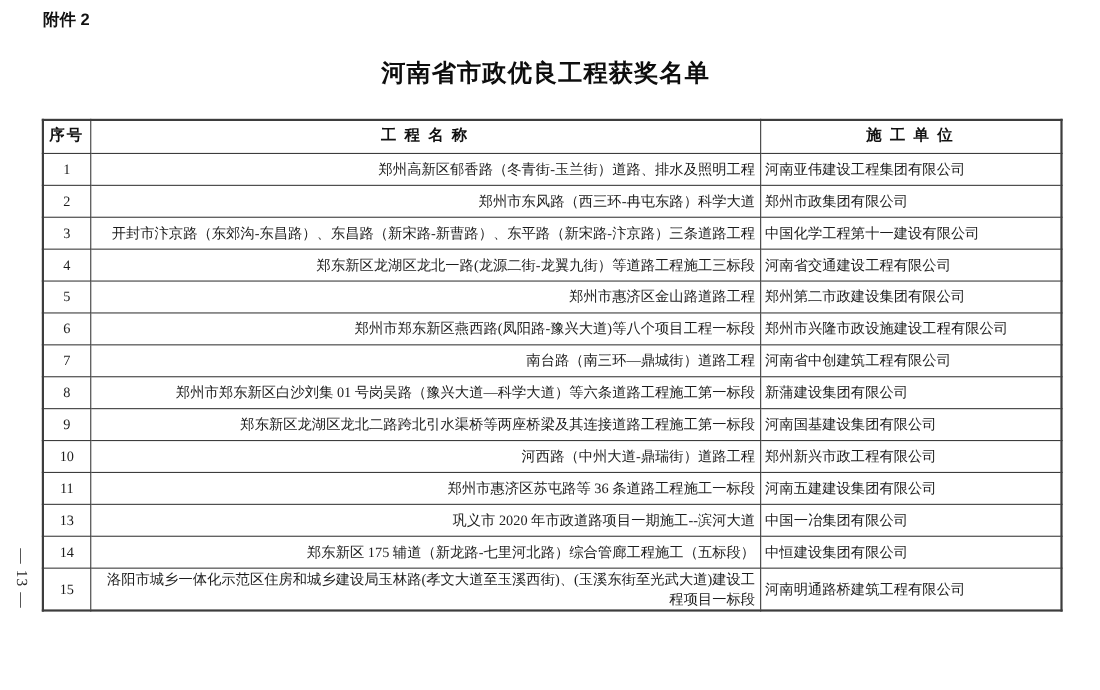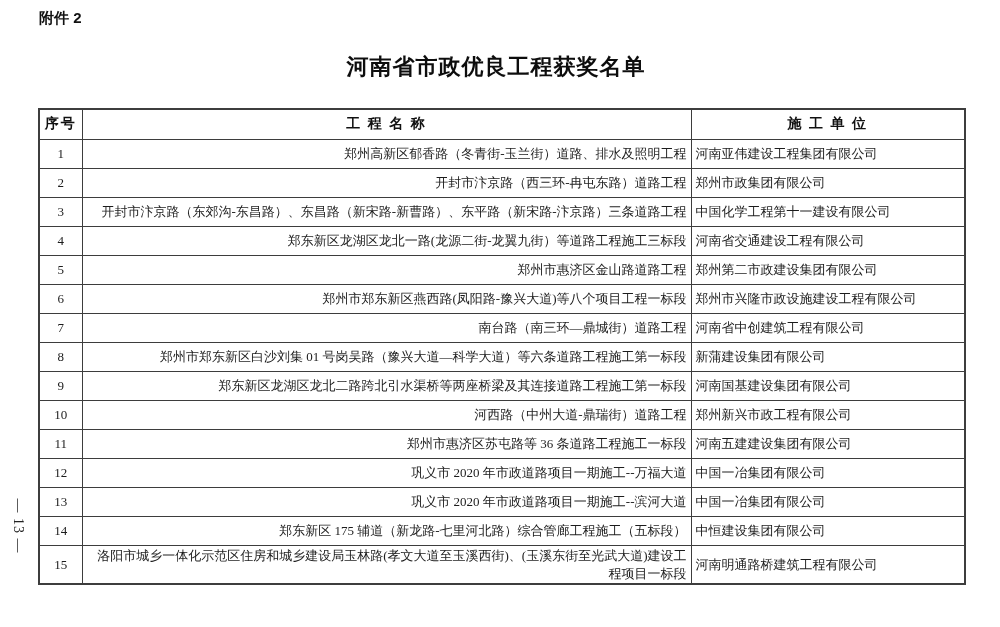--- a/index.html
+++ b/index.html
@@ -84,21 +84,21 @@
   </thead>
   <tbody>
 
   <tr>
       <td class="cell-no">1</td>
       <td class="cell-project">郑州高新区郁香路（冬青街-玉兰街）道路、排水及照明工程</td>
       <td class="cell-company">河南亚伟建设工程集团有限公司</td>
     </tr>
       <tr>
       <td class="cell-no">2</td>
-      <td class="cell-project">开封市汴京路（西三环-冉屯东路）道路工程</td>
+      <td class="cell-project">郑州市东风路（西三环-冉屯东路）科学大道</td>
       <td class="cell-company">郑州市政集团有限公司</td>
     </tr>
       <tr>
       <td class="cell-no">3</td>
       <td class="cell-project">开封市汴京路（东郊沟-东昌路）、东昌路（新宋路-新曹路）、东平路（新宋路-汴京路）三条道路工程</td>
       <td class="cell-company">中国化学工程第十一建设有限公司</td>
     </tr>
       <tr>
       <td class="cell-no">4</td>
       <td class="cell-project">郑东新区龙湖区龙北一路(龙源二街-龙翼九街）等道路工程施工三标段</td>
@@ -133,25 +133,20 @@
       <td class="cell-no">10</td>
       <td class="cell-project">河西路（中州大道-鼎瑞街）道路工程</td>
       <td class="cell-company">郑州新兴市政工程有限公司</td>
     </tr>
       <tr>
       <td class="cell-no">11</td>
       <td class="cell-project">郑州市惠济区苏屯路等 36 条道路工程施工一标段</td>
       <td class="cell-company">河南五建建设集团有限公司</td>
     </tr>
       <tr>
-      <td class="cell-no">12</td>
-      <td class="cell-project">巩义市 2020 年市政道路项目一期施工--万福大道</td>
-      <td class="cell-company">中国一冶集团有限公司</td>
-    </tr>
-      <tr>
       <td class="cell-no">13</td>
       <td class="cell-project">巩义市 2020 年市政道路项目一期施工--滨河大道</td>
       <td class="cell-company">中国一冶集团有限公司</td>
     </tr>
       <tr>
       <td class="cell-no">14</td>
       <td class="cell-project">郑东新区 175 辅道（新龙路-七里河北路）综合管廊工程施工（五标段）</td>
       <td class="cell-company">中恒建设集团有限公司</td>
     </tr>
       <tr>

